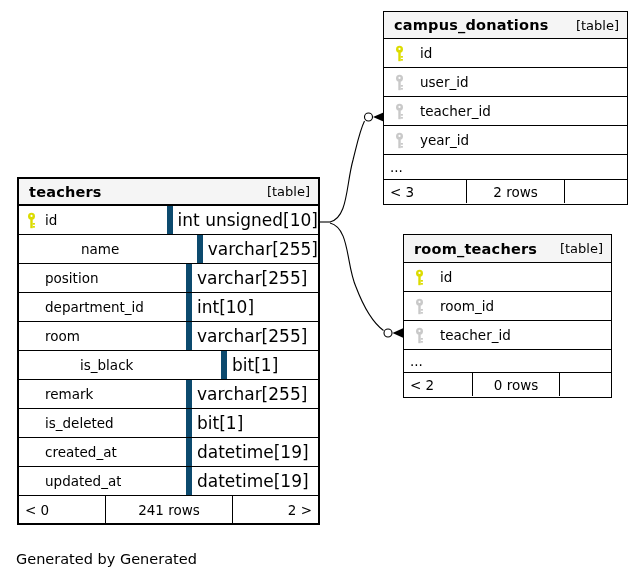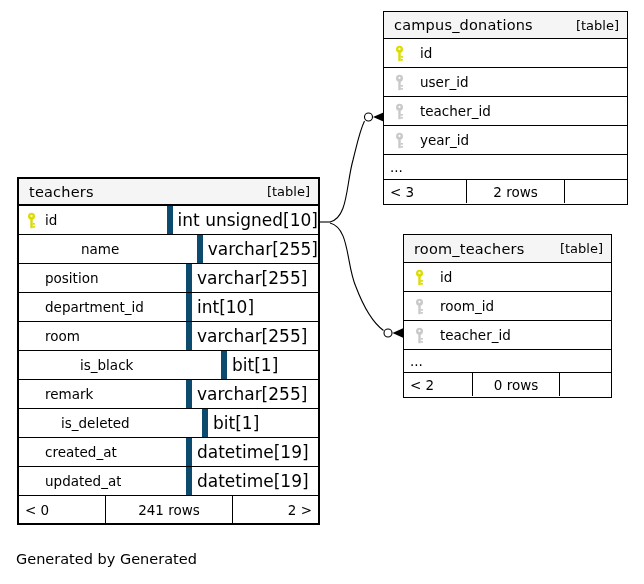--- a/index.html
+++ b/index.html
@@ -10,21 +10,21 @@
     color:#000;
   }
   .dbtable { position:absolute; background:#fff; border:1px solid #000; box-sizing:border-box; }
   .dbtable.focus { border-width:2px; }
   .thead {
     display:flex; align-items:center; justify-content:space-between;
     background:#f5f5f5; border-bottom:1px solid #000; box-sizing:border-box;
     padding:0 8px 0 10px;
   }
   .focus .thead { border-bottom-width:2px; }
-  .tname { font-weight:normal; font-size:14.5px; letter-spacing:0.2px; }
+  .tname { font-weight:bold; font-size:14.5px; letter-spacing:0.2px; }
   .ttag  { font-size:13px; }
   .row {
     display:flex; align-items:center; box-sizing:border-box;
     border-bottom:1px solid #000; background:#fff;
   }
   .row:last-child { border-bottom:none; }
   .keyslot { display:flex; align-items:center; justify-content:flex-start; box-sizing:border-box; }
   .focus .keyslot { width:26px; padding-left:7px; }
   .rel .keyslot { width:36px; padding-left:10px; }
   .colname { font-size:13.5px; white-space:nowrap; overflow:hidden; }
@@ -120,21 +120,21 @@
           <div class="coltype" style="flex: 1 1 0%;">bit[1]</div>
         </div>
         <div class="row" style="height: 29px;">
           <div class="namecell" style="width: 167px;">
             <span class="keyslot"></span>
             <span class="colname">remark</span>
           </div>
           <div class="coltype" style="flex: 1 1 0%;">varchar[255]</div>
         </div>
         <div class="row" style="height: 29px;">
-          <div class="namecell" style="width: 167px; margin-left: 16px;">
+          <div class="namecell" style="width: 167px;">
             <span class="keyslot"></span>
             <span class="colname">is_deleted</span>
           </div>
           <div class="coltype" style="flex: 1 1 0%;">bit[1]</div>
         </div>
         <div class="row" style="height: 29px;">
           <div class="namecell" style="width: 167px;">
             <span class="keyslot"></span>
             <span class="colname">created_at</span>
           </div>

